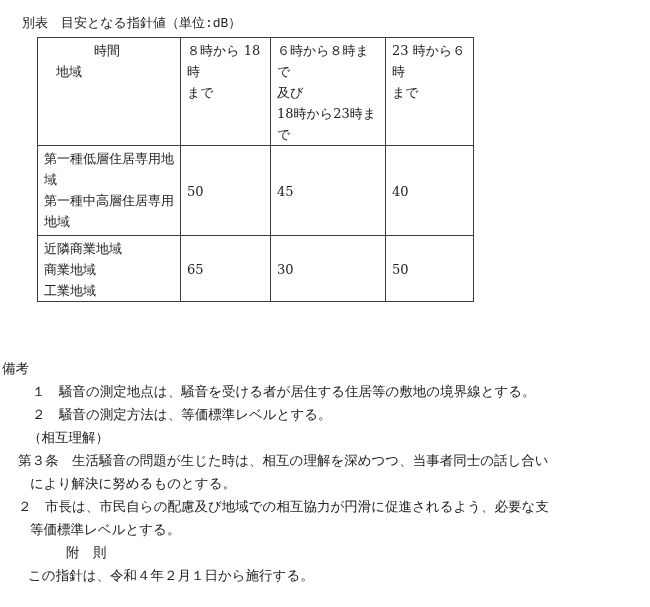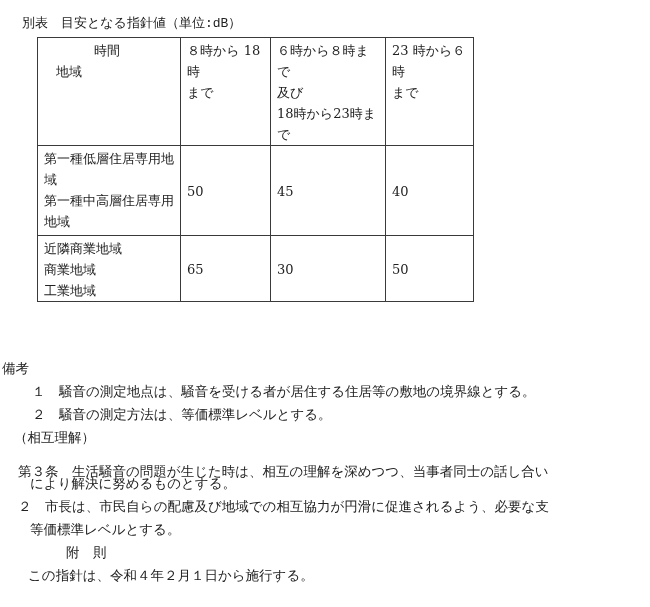--- a/index.html
+++ b/index.html
@@ -96,19 +96,19 @@
     <td class="num">65</td>
     <td class="num">30</td>
     <td class="num">50</td>
   </tr>
 </tbody>
   </table>
 
 <div class="p" style="left:2px; top:357px;">備考</div>
 <div class="p" style="left:32px; top:380px;">１　騒音の測定地点は、騒音を受ける者が居住する住居等の敷地の境界線とする。</div>
 <div class="p" style="left:32px; top:403px;">２　騒音の測定方法は、等価標準レベルとする。</div>
-<div class="p" style="left:14px; top:426px;">（相互理解）</div>
-<div class="p" style="left:18px; top:460px;">第３条　生活騒音の問題が生じた時は、相互の理解を深めつつ、当事者同士の話し合い</div>
+<div class="p" style="left:28px; top:426px;">（相互理解）</div>
+<div class="p" style="left:18px; top:449px;">第３条　生活騒音の問題が生じた時は、相互の理解を深めつつ、当事者同士の話し合い</div>
 <div class="p" style="left:30px; top:472px;">により解決に努めるものとする。</div>
 <div class="p" style="left:18px; top:495px;">２　市長は、市民自らの配慮及び地域での相互協力が円滑に促進されるよう、必要な支</div>
 <div class="p" style="left:30px; top:518px;">等価標準レベルとする。</div>
 <div class="p" style="left:66px; top:541px;">附　則</div>
 <div class="p" style="left:28px; top:564px;">この指針は、令和４年２月１日から施行する。</div>
 
 </body></html>

